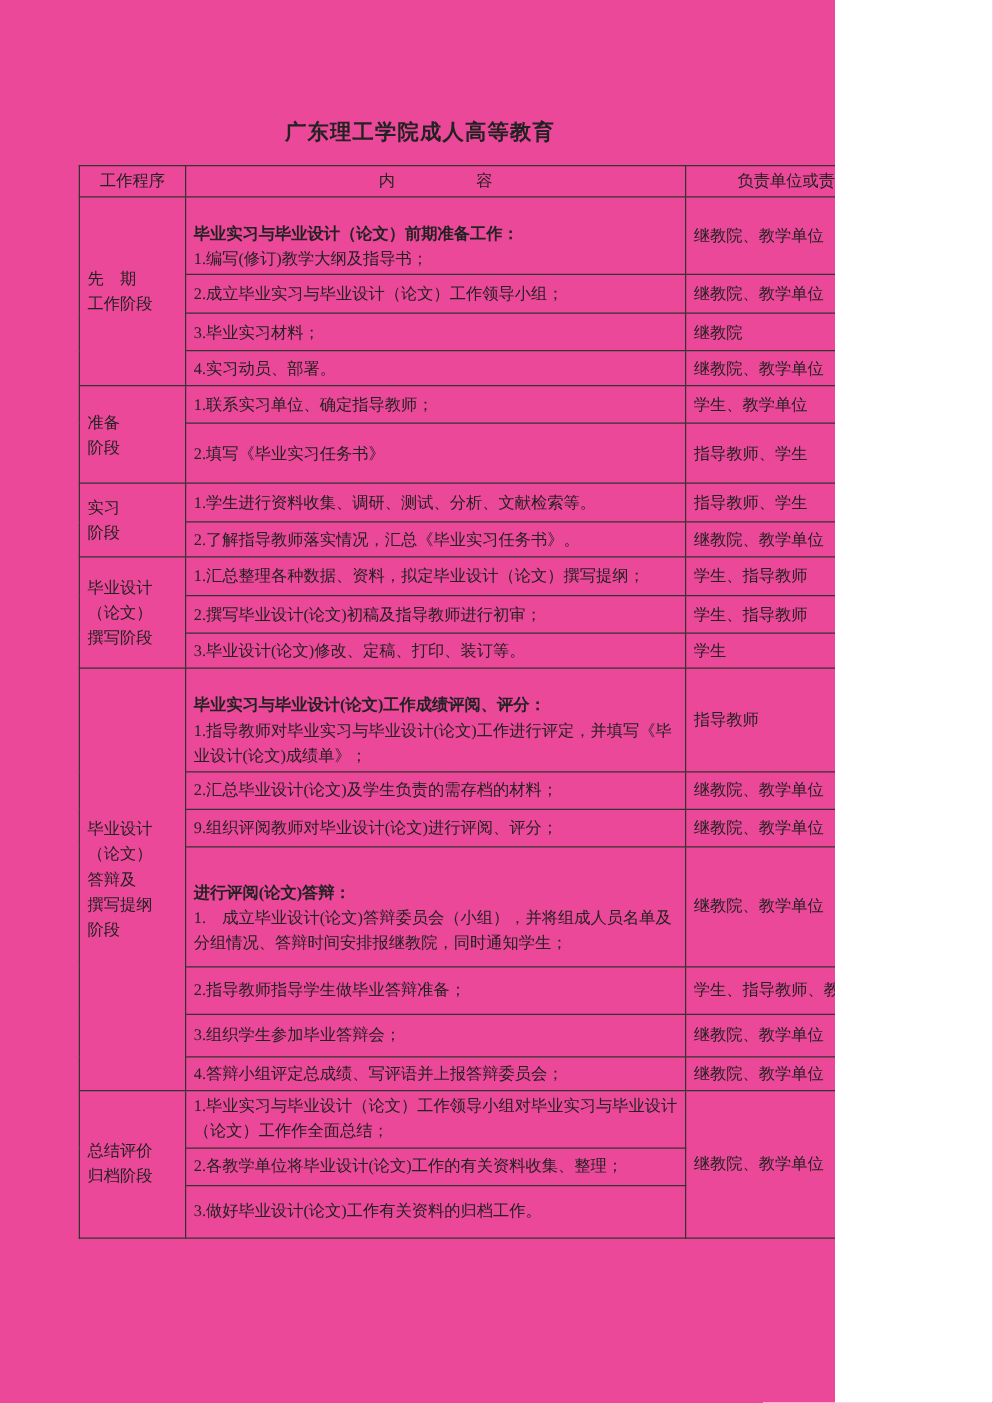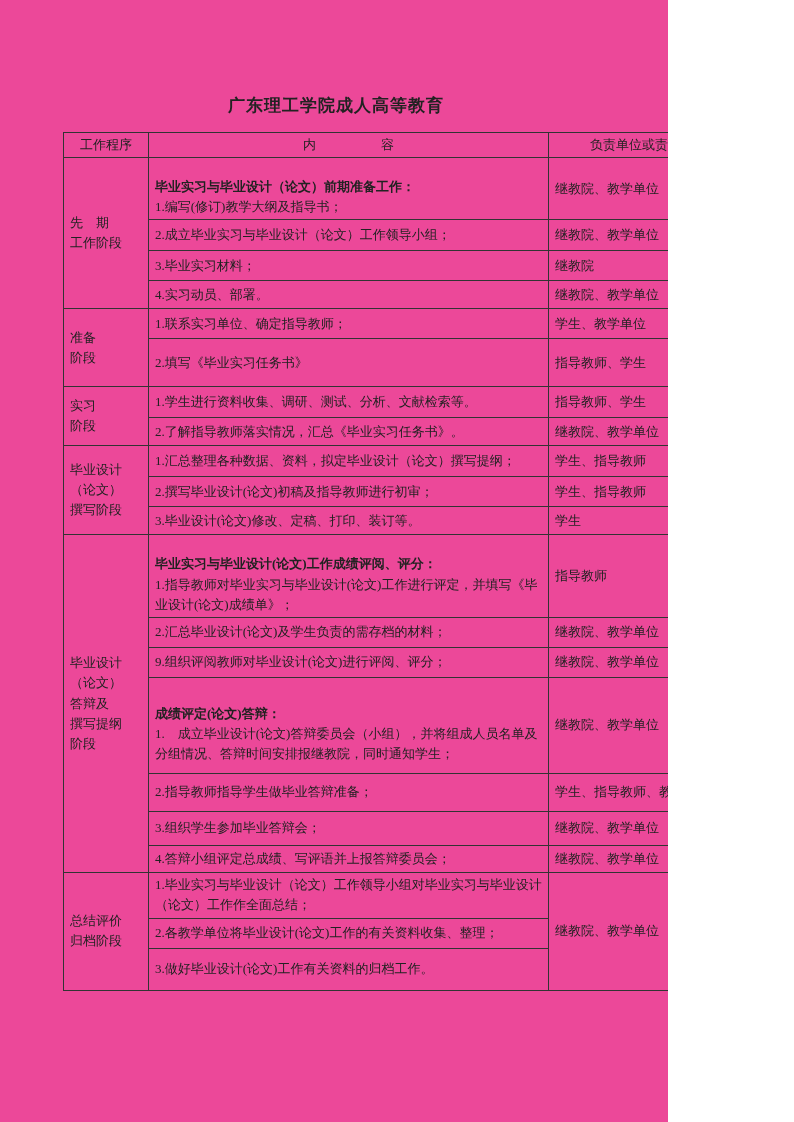--- a/index.html
+++ b/index.html
@@ -180,21 +180,21 @@
     <tr style="height:30px">
       <td class="content">2.汇总毕业设计(论文)及学生负责的需存档的材料；</td>
       <td class="resp">继教院、教学单位</td>
     </tr>
     <tr style="height:30px">
       <td class="content">9.组织评阅教师对毕业设计(论文)进行评阅、评分；</td>
       <td class="resp">继教院、教学单位</td>
     </tr>
     <tr style="height:96px">
       <td class="content">
-        <div class="bhdr">成绩评定(论文)答辩：</div>
+        <div class="bhdr">进行评阅(论文)答辩：</div>
         <div>1.　成立毕业设计(论文)答辩委员会（小组），并将组成人员名单及分组情况、答辩时间安排报继教院，同时通知学生；</div>
       </td>
       <td class="resp">继教院、教学单位</td>
     </tr>
     <tr style="height:38px">
       <td class="content">2.指导教师指导学生做毕业答辩准备；</td>
       <td class="resp">学生、指导教师、教学单位</td>
     </tr>
     <tr style="height:34px">
       <td class="content">3.组织学生参加毕业答辩会；</td>

